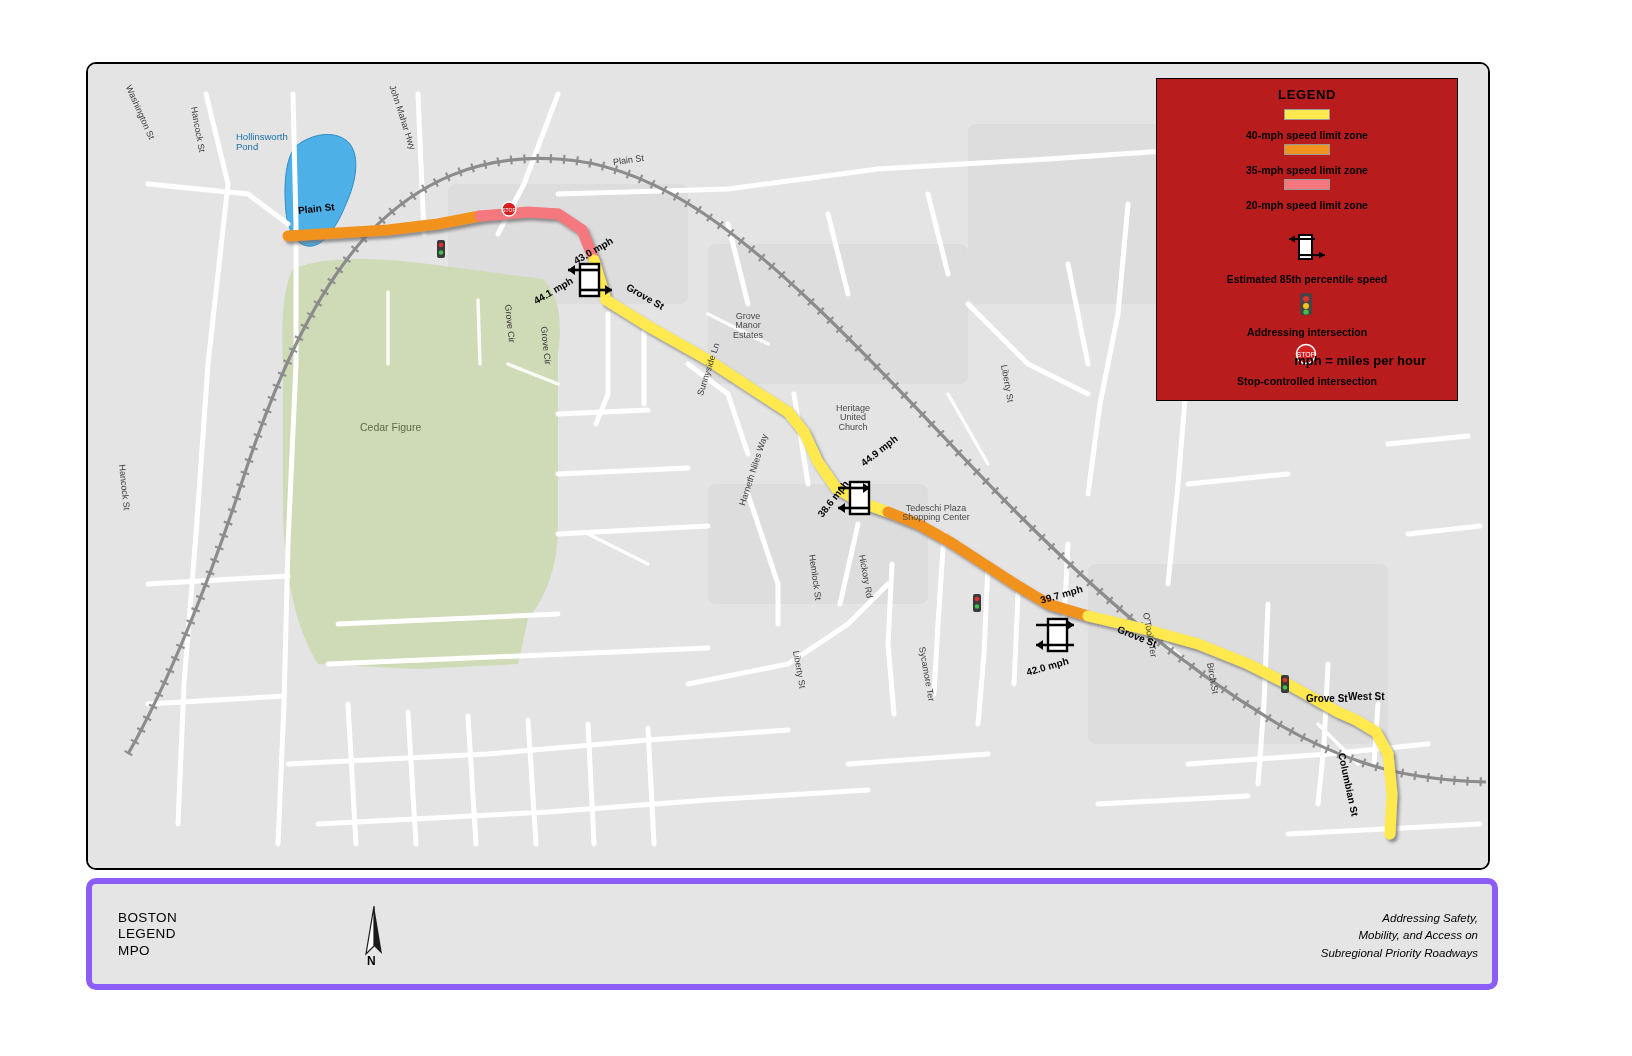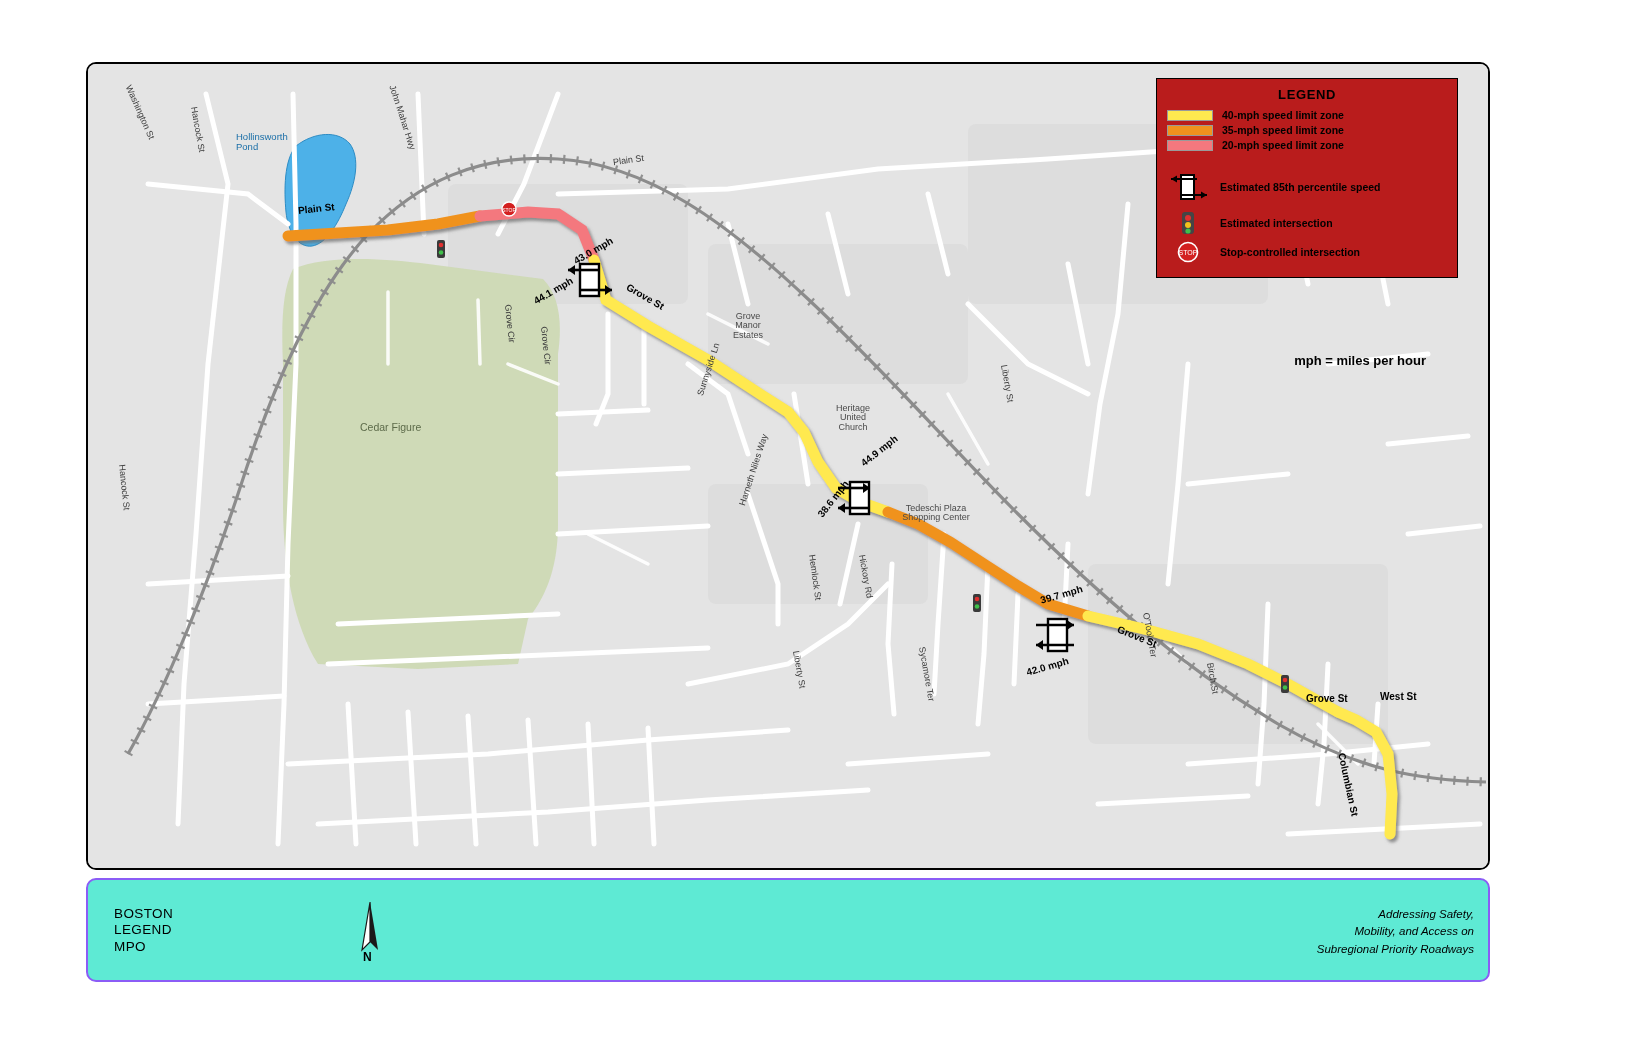--- a/index.html
+++ b/index.html
@@ -21,30 +21,30 @@
   .lbl.water{color:#1b6fa8;font-size:9.5px;}
   .lbl.swamp{color:#5d6b4a;font-size:10.5px;font-style:normal;}
   .lbl.speed{font-weight:bold;font-size:10px;color:#000;}
 
   
   #legend{
     position:absolute;right:30px;top:14px;width:280px;
     background:#b91c1c;border:1.5px solid #000;padding:8px 10px 10px 10px;
   }
   #legend .title{text-align:center;font-weight:bold;font-size:13px;letter-spacing:.6px;margin-bottom:7px;}
-  .lgrow{display:flex;align-items:center;gap:9px;margin:3px 0;}
+  .lgrow{display:flex;align-items:center;gap:9px;margin:3px 0;flex-direction:column;}
   .swatch{width:44px;height:9px;border:.5px solid #9a9a9a;}
   .lgtext{font-size:10.5px;font-weight:bold;color:#000;}
   .lgrow.spacer{height:10px;margin:0;}
   #mph-note{position:absolute;right:62px;top:289px;font-size:13px;font-weight:bold;color:#000;}
 
   
   #bottom-bar{
     position:absolute;left:86px;top:878px;width:1400px;height:100px;
-    border:2px solid #8b5cf6;border-radius:10px;background:#5eead4;
+    border:6px solid #8b5cf6;border-radius:10px;background:#e5e5e5;
   }
   #mpo{position:absolute;left:26px;top:26px;font-size:13.5px;color:#000;line-height:1.22;letter-spacing:.4px;}
   #fig-title{position:absolute;left:0;right:0;top:22px;text-align:center;font-size:12.5px;font-weight:bold;line-height:1.5;}
   #credit{position:absolute;right:14px;top:26px;text-align:right;font-size:11.5px;font-style:italic;line-height:1.5;}
   #north{position:absolute;left:262px;top:20px;width:40px;height:66px;}
   #north .n{position:absolute;left:13px;top:50px;font-size:12px;font-weight:bold;}
 </style>
 </head>
 <body>
 
@@ -236,21 +236,21 @@
     <div class="lbl" style="left:38px;top:400px;transform:rotate(84deg);transform-origin:left top;">Hancock St</div>
     <div class="lbl" style="left:728px;top:490px;transform:rotate(82deg);transform-origin:left top;">Hemlock  St</div>
     <div class="lbl" style="left:778px;top:490px;transform:rotate(80deg);transform-origin:left top;">Hickory  Rd</div>
     <div class="lbl" style="left:920px;top:300px;transform:rotate(80deg);transform-origin:left top;">Liberty  St</div>
     <div class="lbl" style="left:712px;top:586px;transform:rotate(80deg);transform-origin:left top;">Liberty  St</div>
     <div class="lbl" style="left:838px;top:582px;transform:rotate(80deg);transform-origin:left top;">Sycamore  Ter</div>
     <div class="lbl" style="left:1062px;top:548px;transform:rotate(80deg);transform-origin:left top;">O'Toole  Ter</div>
     <div class="lbl" style="left:1126px;top:598px;transform:rotate(80deg);transform-origin:left top;">Birch St</div>
     <div class="lbl bold" style="left:1028px;top:568px;transform:rotate(22deg);">Grove St</div>
     <div class="lbl bold" style="left:1218px;top:630px;">Grove St</div>
-    <div class="lbl bold" style="left:1292px;top:628px;">West St</div>
+    <div class="lbl bold" style="left:1260px;top:628px;">West St</div>
     <div class="lbl bold" style="left:1258px;top:688px;transform:rotate(78deg);transform-origin:left top;">Columbian St</div>
 
     <div class="lbl speed" style="left:484px;top:182px;transform:rotate(-30deg);">43.0 mph</div>
     <div class="lbl speed" style="left:444px;top:222px;transform:rotate(-30deg);">44.1 mph</div>
     <div class="lbl speed" style="left:770px;top:382px;transform:rotate(-38deg);">44.9 mph</div>
     <div class="lbl speed" style="left:724px;top:430px;transform:rotate(-52deg);">38.6 mph</div>
     <div class="lbl speed" style="left:952px;top:526px;transform:rotate(-16deg);">39.7 mph</div>
     <div class="lbl speed" style="left:938px;top:598px;transform:rotate(-16deg);">42.0 mph</div>
 
     <div id="legend">
@@ -282,21 +282,21 @@
         <div class="lgtext">Estimated 85th percentile speed</div>
       </div>
 
       <div class="lgrow" style="margin-top:6px;">
         <svg width="44" height="26" viewBox="0 0 44 26">
           <rect x="15" y="2" width="12" height="22" rx="3" fill="#454545"></rect>
           <circle cx="21" cy="8" r="3" fill="#e03030"></circle>
           <circle cx="21" cy="15" r="3" fill="#f3c21b"></circle>
           <circle cx="21" cy="21" r="2.6" fill="#3fc04a"></circle>
         </svg>
-        <div class="lgtext">Estimated intersection</div>
+        <div class="lgtext">Addressing intersection</div>
       </div>
 
       <div class="lgrow" style="margin-top:4px;">
         <svg width="44" height="24" viewBox="0 0 44 24">
           <circle cx="21" cy="12" r="9.5" fill="#d32020" stroke="#fff" stroke-width="1.6"></circle>
           <text x="21" y="15" font-size="7" fill="#fff" text-anchor="middle" font-family="Liberation Sans, sans-serif">STOP</text>
         </svg>
         <div class="lgtext">Stop-controlled intersection</div>
       </div>
     </div>

